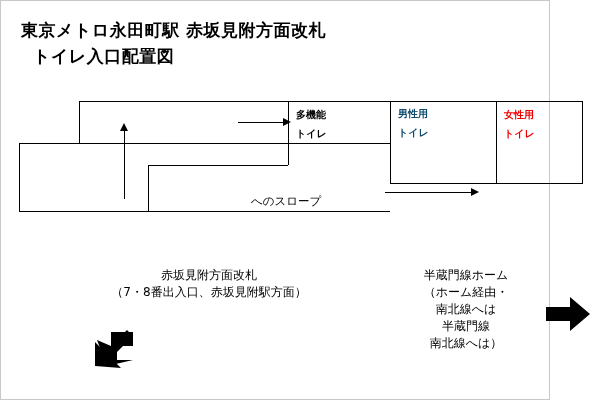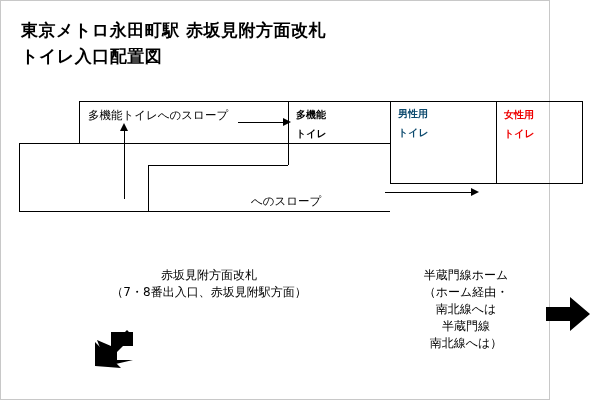--- a/index.html
+++ b/index.html
@@ -23,21 +23,21 @@
   }
   .ttl {
     position: absolute;
     font-size: 17px;
     font-weight: 700;
     letter-spacing: 0.5px;
     white-space: nowrap;
     color: #000;
   }
   #title1 { left: 20px; top: 18px; }
-  #title2 { left: 20px; top: 44px; }
+  #title2 { left: 32px; top: 44px; }
 
   
   #diagram {
     position: absolute;
     left: 18px;
     top: 88px;
     width: 564px;
     height: 140px;
   }
   .line {
@@ -138,21 +138,20 @@
     <div class="room-label blue" style="left:379px; top:16px; width:92px;">
       <div>男性用</div>
       <div>トイレ</div>
     </div>
 
     <div class="room-label red" style="left:485px; top:16px; width:74px;">
       <div>女性用</div>
       <div>トイレ</div>
     </div>
 
-    <div class="annot" style="left:69px; top:18px;">多機能トイレへのスロープ</div>
 
     <div class="line h" style="left:219px; top:33px; width:47px;"></div>
     <div class="arrow-r" style="left:264px; top:29px;"></div>
 
     <div class="line v" style="left:105px; top:40px; height:70px;"></div>
     <div class="arrow-u" style="left:100.5px; top:34px;"></div>
 
     <div class="annot" style="left:232px; top:104px;">へのスロープ</div>
 
     <div class="line h" style="left:366px; top:103px; width:88px;"></div>

